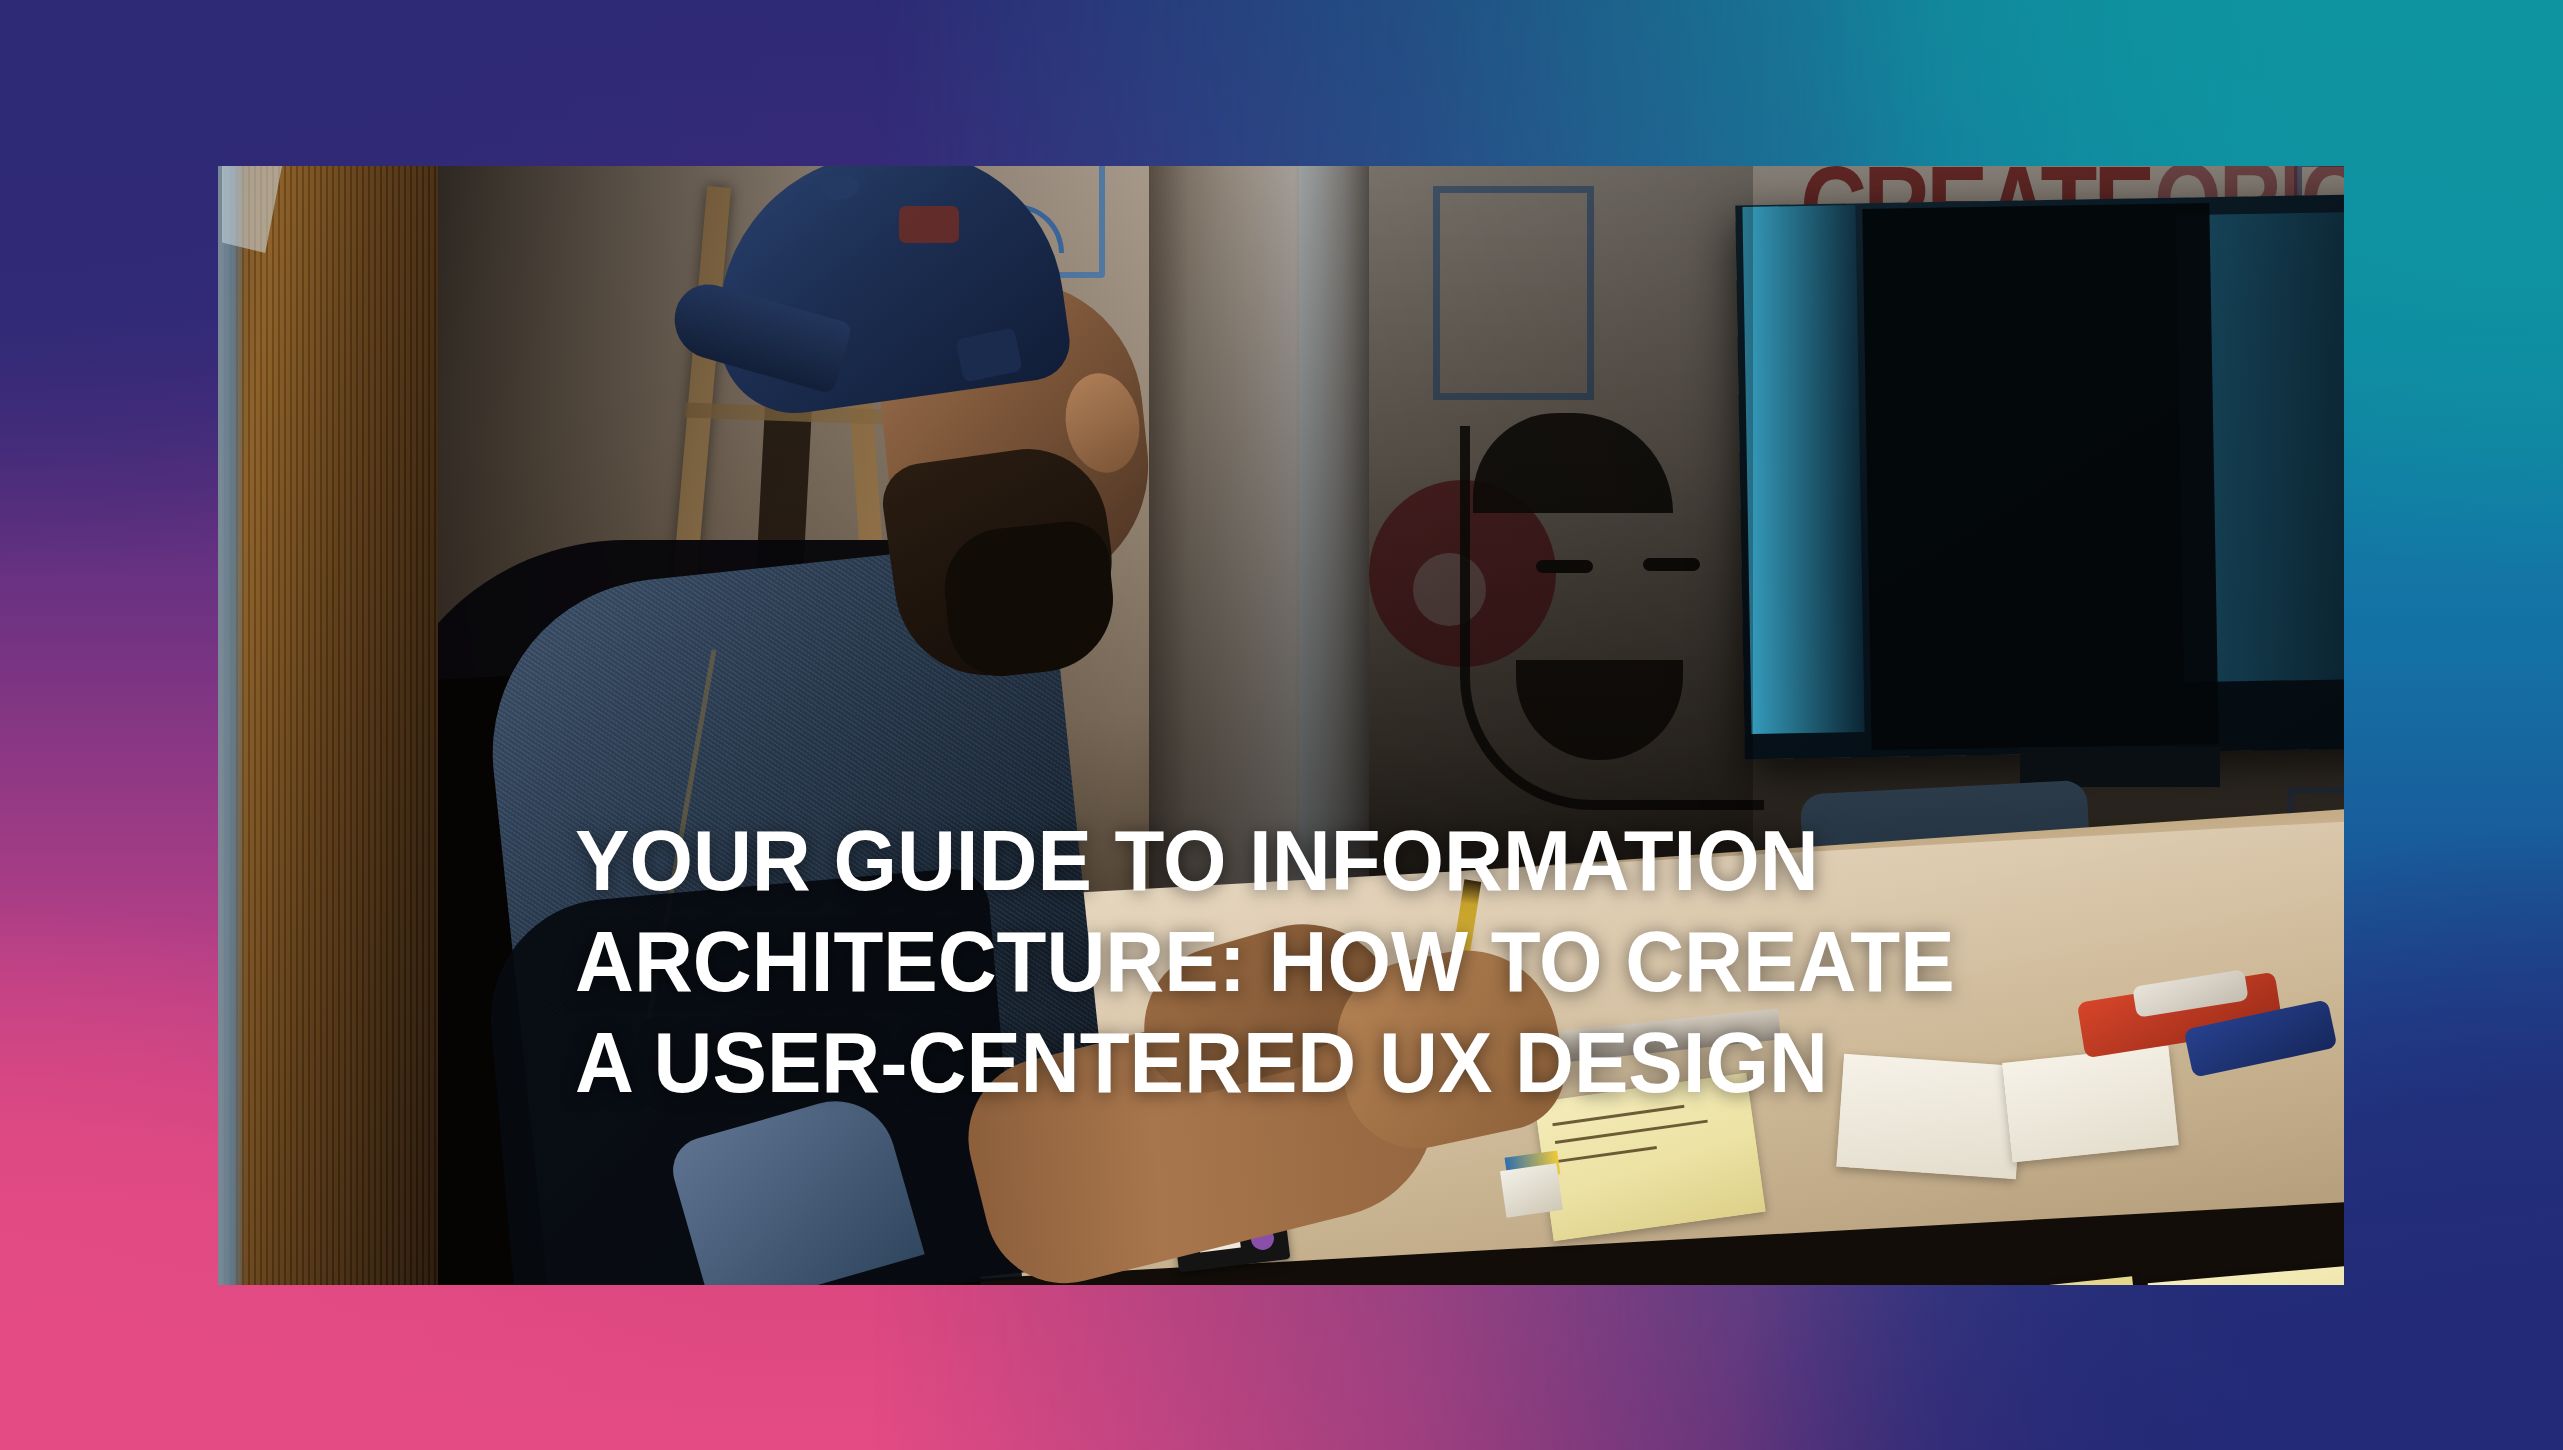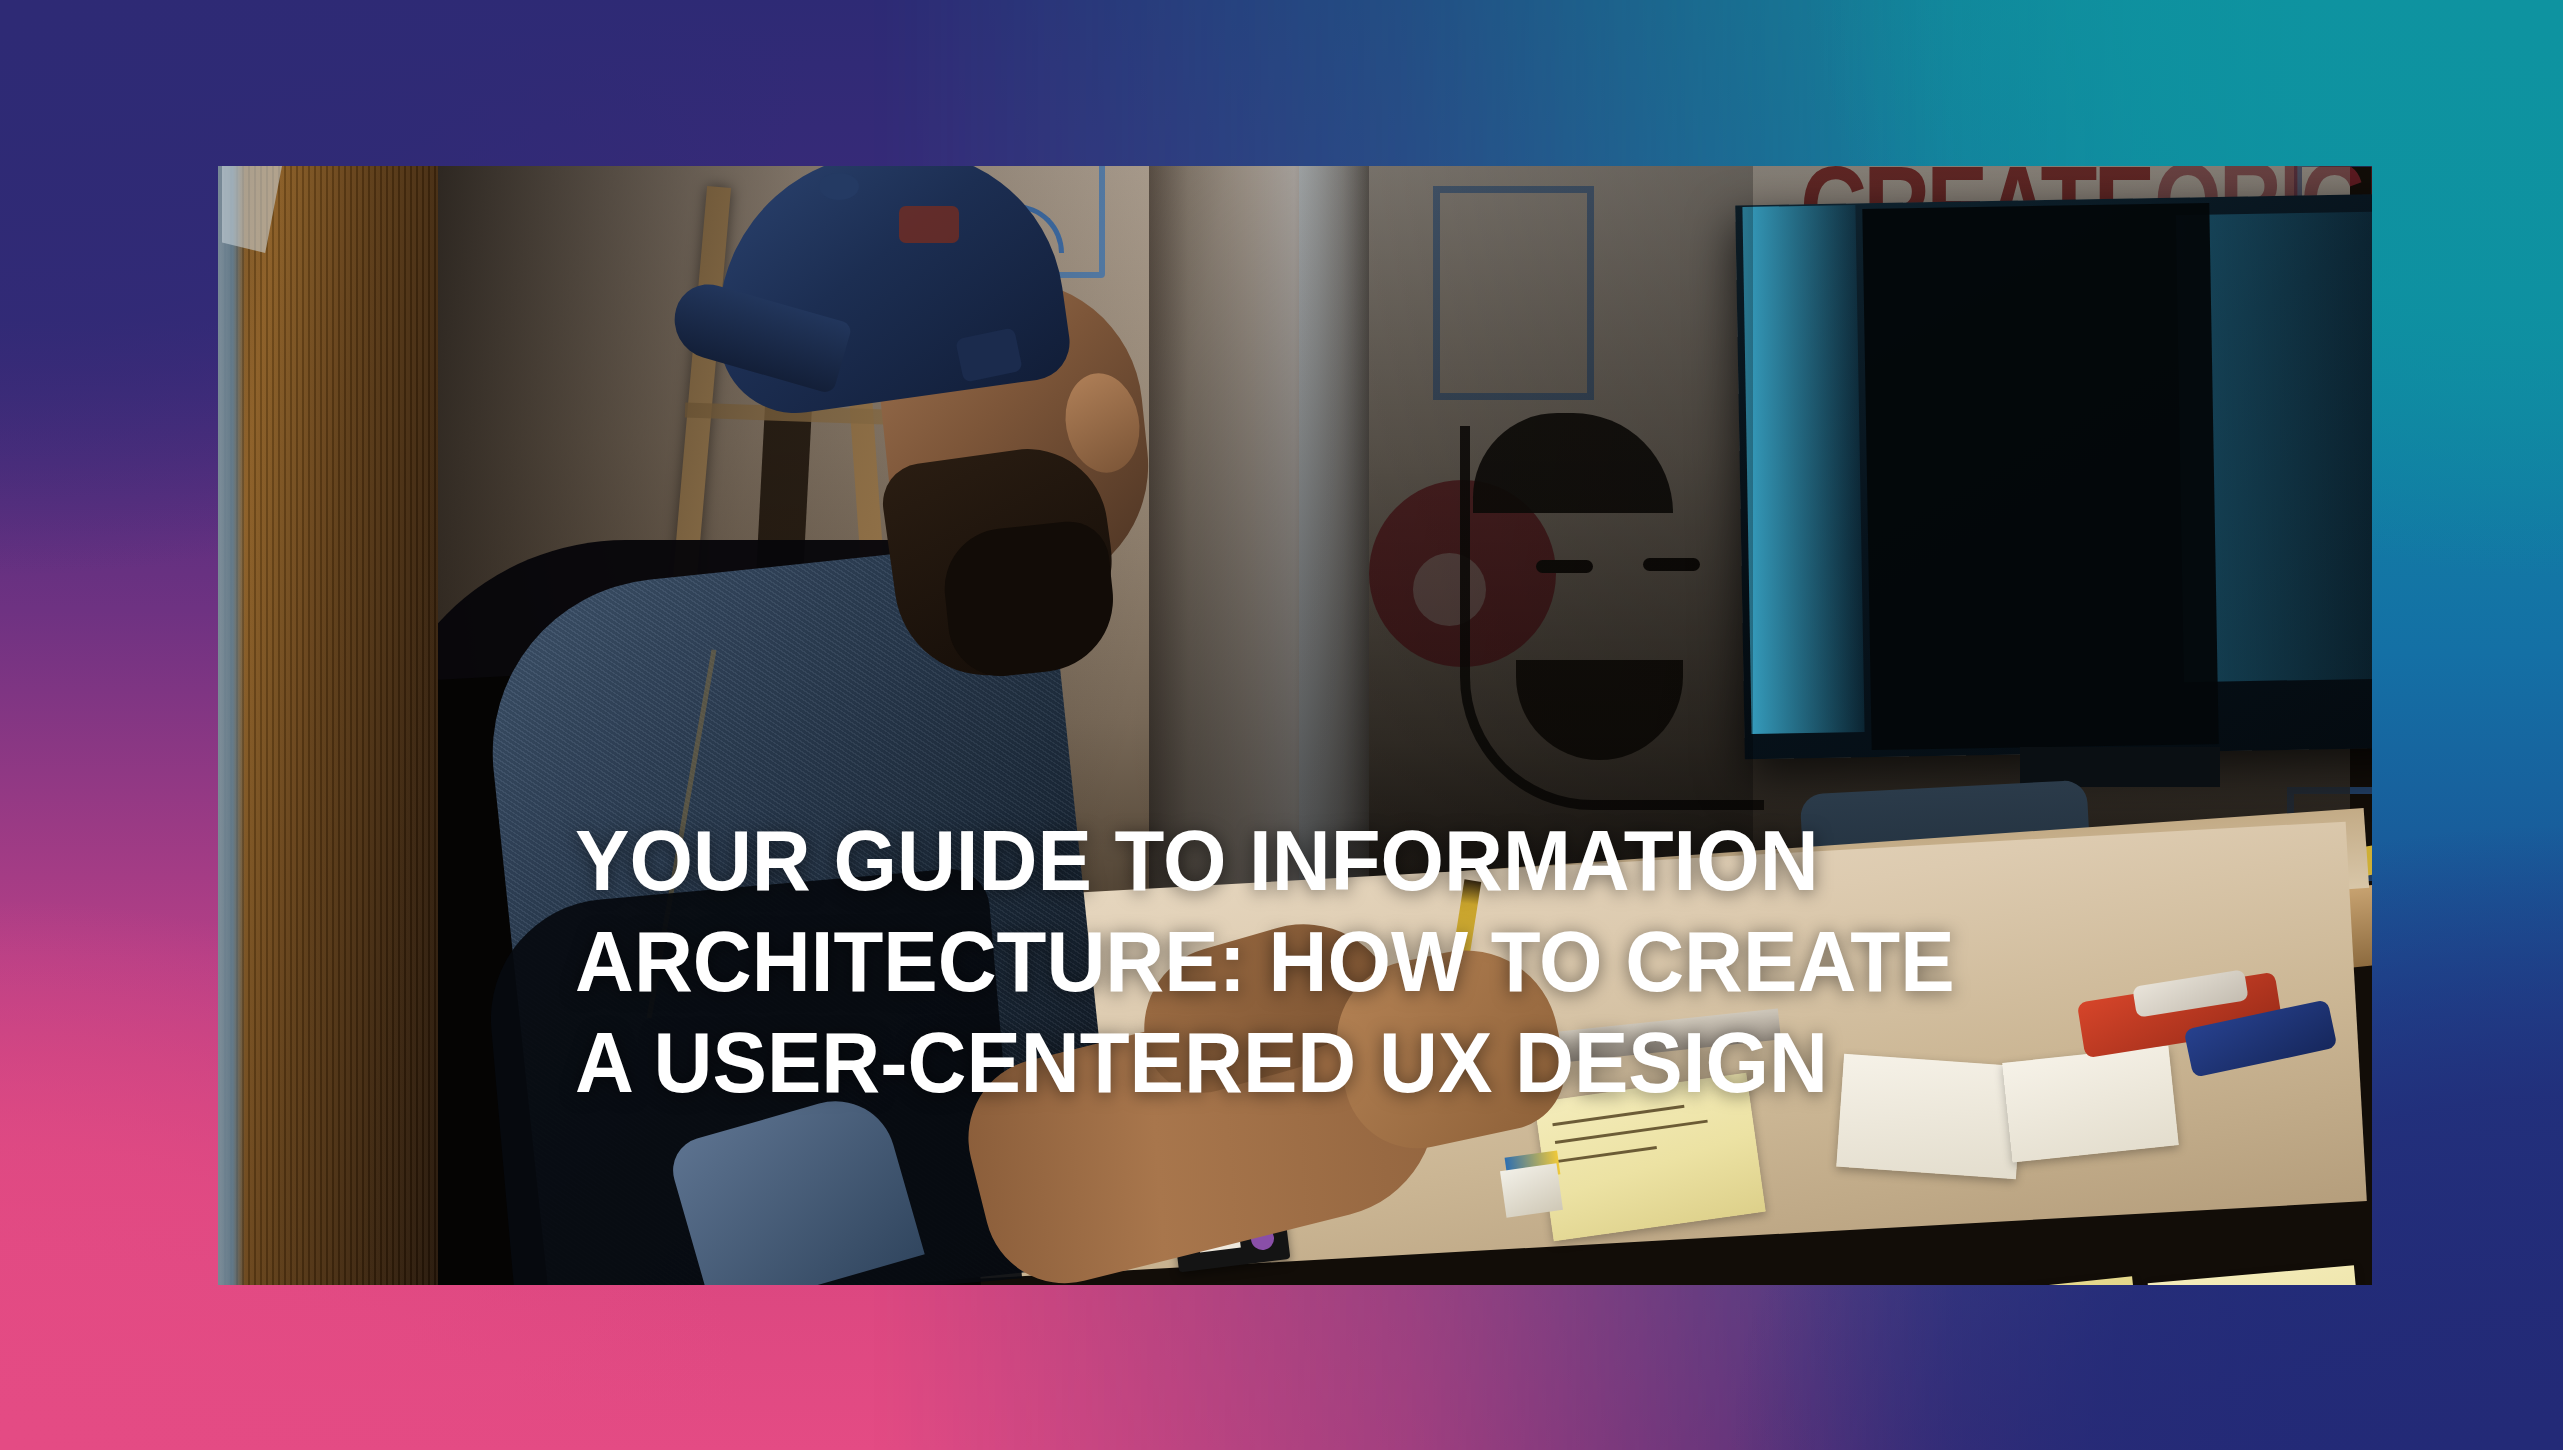--- a/index.html
+++ b/index.html
@@ -23,21 +23,21 @@
     background:radial-gradient(ellipse 1135px 801px at 0% 0%, #2e2a75 0%, rgba(46,42,117,.75) 40%, rgba(46,42,117,0) 72%);}
   .bg-bl{position:absolute;inset:0;
     background:radial-gradient(ellipse 1001px 734px at 0% 100%, #e44b84 0%, rgba(228,75,132,.7) 42%, rgba(228,75,132,0) 75%);}
   .bg-tr{position:absolute;inset:0;
     background:radial-gradient(ellipse 1001px 768px at 100% 0%, #0e93a0 0%, rgba(14,147,160,.72) 42%, rgba(14,147,160,0) 75%);}
   .bg-br{position:absolute;inset:0;
     background:radial-gradient(ellipse 1068px 801px at 100% 100%, #232a77 0%, rgba(35,42,119,.78) 44%, rgba(35,42,119,0) 78%);}
 
   
   .photo{position:absolute;left:218px;top:166px;width:2126px;height:1119px;
-    overflow:hidden;background:#120d08;padding-left:28px;}
+    overflow:hidden;background:#120d08;}
   .ph{position:absolute;}
 
   
   .wood{left:0;top:0;width:220px;height:1119px;
     background:
       repeating-linear-gradient(90deg,rgba(0,0,0,.18) 0 2px,rgba(255,255,255,.04) 2px 6px),
       linear-gradient(95deg,#6e4a1f 0%,#8a5c22 18%,#5c3a14 48%,#3a230c 78%,#251507 100%);}
   .wood-edge{left:0;top:0;width:27px;height:1119px;
     background:linear-gradient(90deg,#7d97ad 0%,#5e7f99 55%,rgba(60,40,18,0) 100%);opacity:.85;}
   .wood-paper{left:4px;top:0;width:60px;height:87px;background:#cfd8de;opacity:.55;

